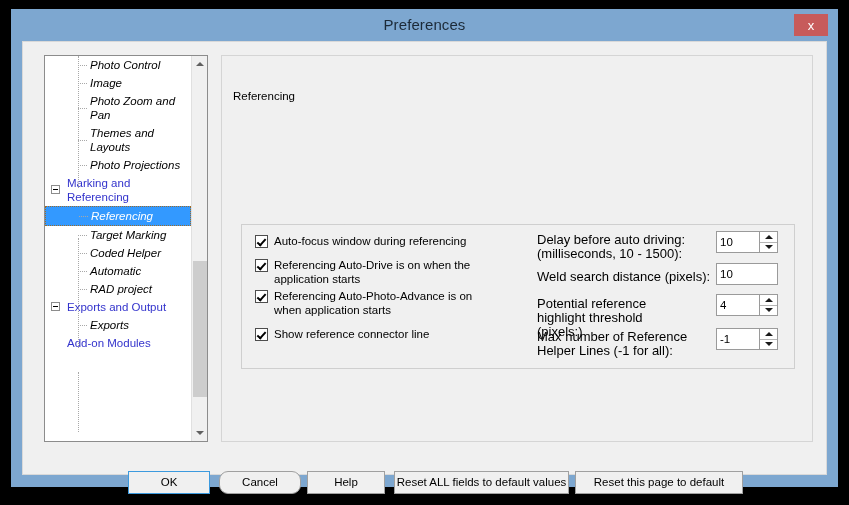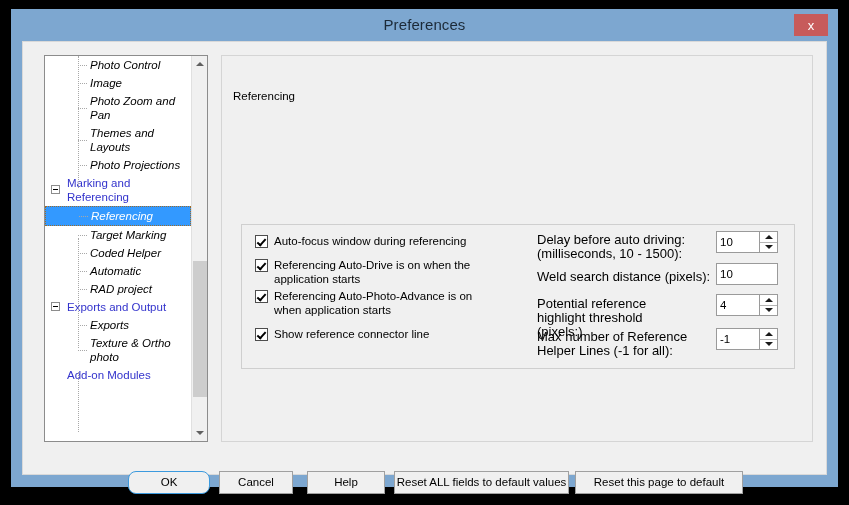--- a/index.html
+++ b/index.html
@@ -407,24 +407,20 @@
             <span class="lbl">RAD project</span>
           </div>
           <div class="tree-item lvl1 cat">
             <span class="expander"></span>
             <span class="lbl">Exports and Output</span>
           </div>
           <div class="tree-item lvl2">
             <span class="dotstub"></span>
             <span class="lbl">Exports</span>
           </div>
-          <div class="tree-item lvl2">
-            <span class="dotstub"></span>
-            <span class="lbl">Texture &amp; Ortho photo</span>
-          </div>
           <div class="tree-item lvl1 cat">
             <span class="lbl">Add-on Modules</span>
           </div>
           <div class="dotline" style="top: 0px; height: 132px;"></div>
           <div class="dotline" style="top: 182px; height: 110px;"></div>
           <div class="dotline" style="top: 316px; height: 60px;"></div>
         </div>
 
       <div id="tree-scroll">
         <div class="sb-arrow up">
@@ -497,20 +493,20 @@
             <div class="spinbtn up">
               <i></i>
             </div>
             <div class="spinbtn down">
               <i></i>
             </div>
           </div>
         </div>
       </div>
 
-    <button class="btn primary" style="left:105px; top:429px; width:82px;border-radius:8px;">OK</button>
-    <button class="btn" style="left:196px; top:429px; width:74px;">Cancel</button>
+    <button class="btn primary" style="left:105px; top:429px; width:82px;">OK</button>
+    <button class="btn" style="left:196px; top:429px; width:82px;border-radius:9px;">Cancel</button>
     <button class="btn" style="left:284px; top:429px; width:78px;">Help</button>
     <button class="btn" style="left:371px; top:429px; width:175px;text-align:center;">Reset ALL fields to default values</button>
     <button class="btn" style="left:552px; top:429px; width:168px;">Reset this page to default values</button>
 
   </div>
 </div>
 
 </body></html>

